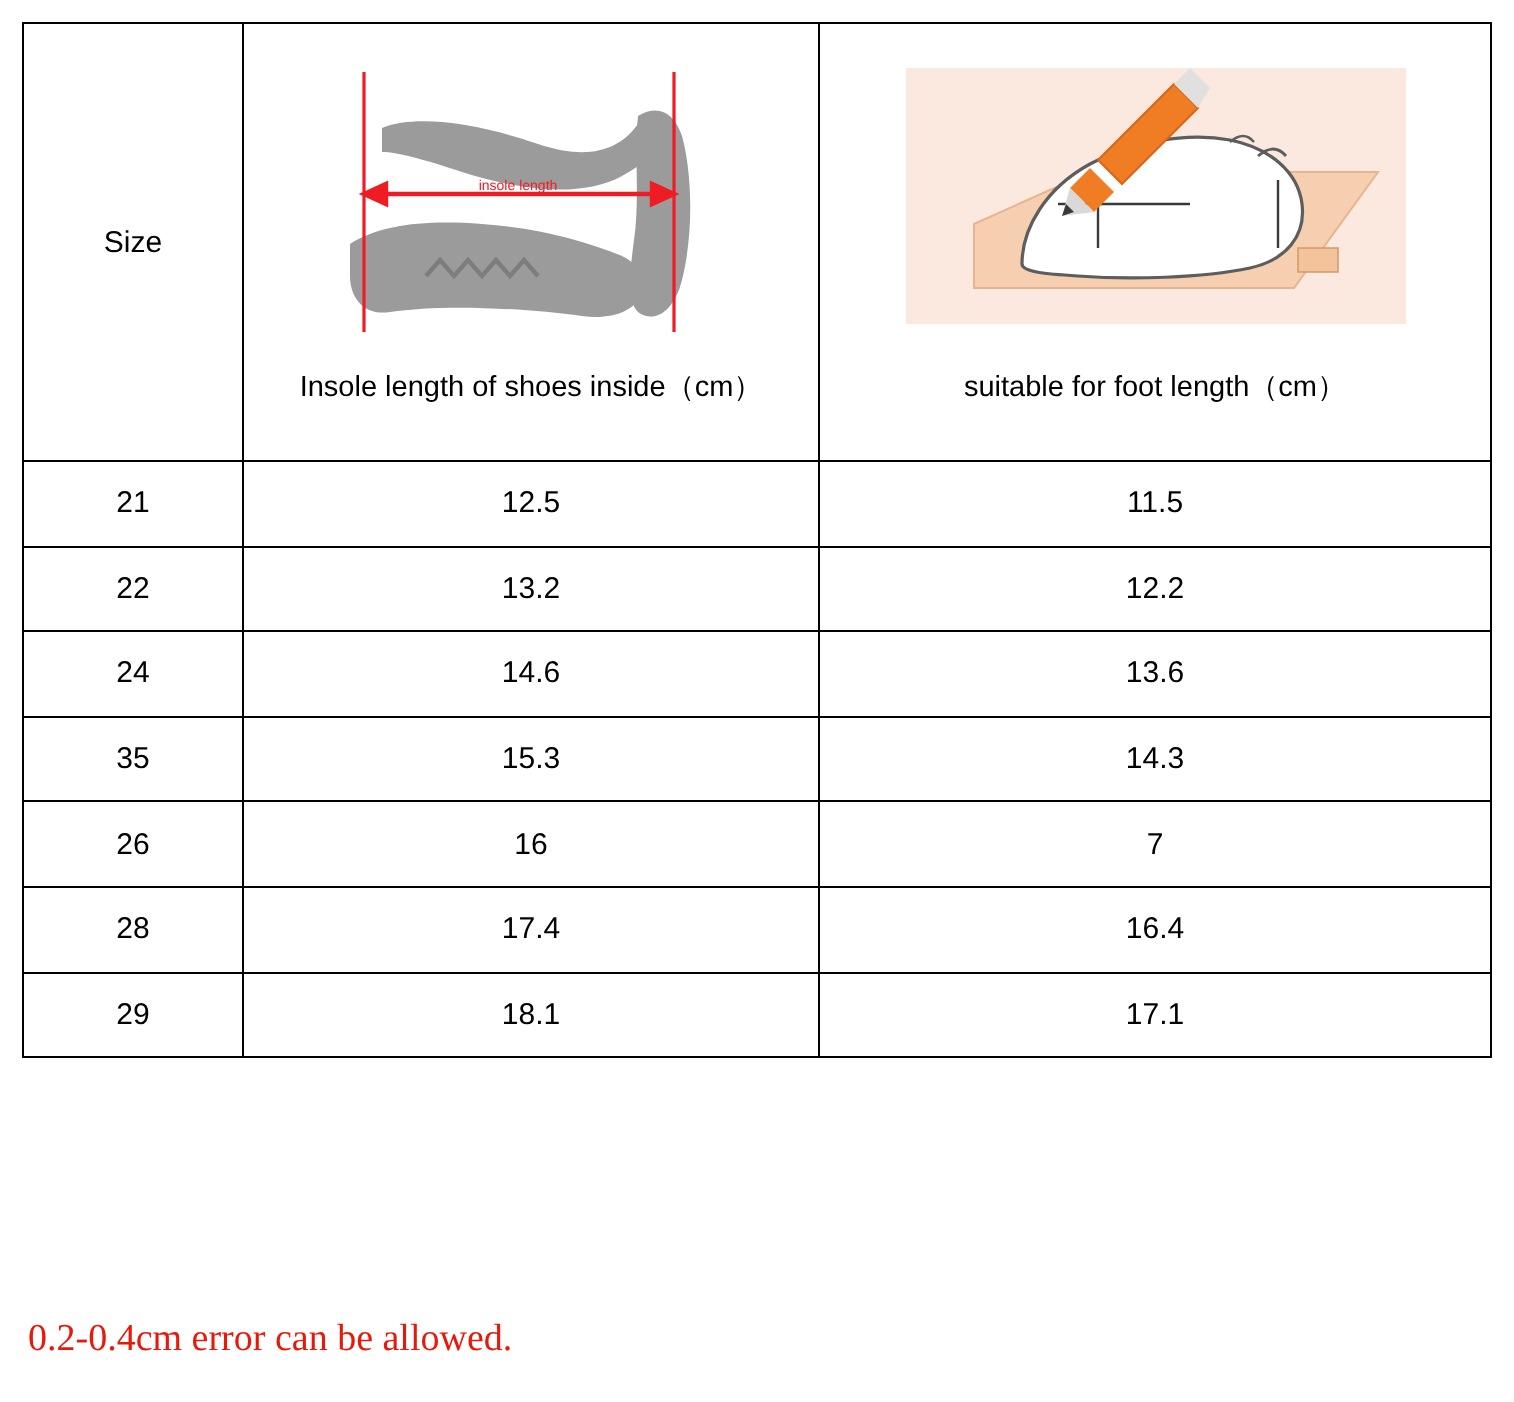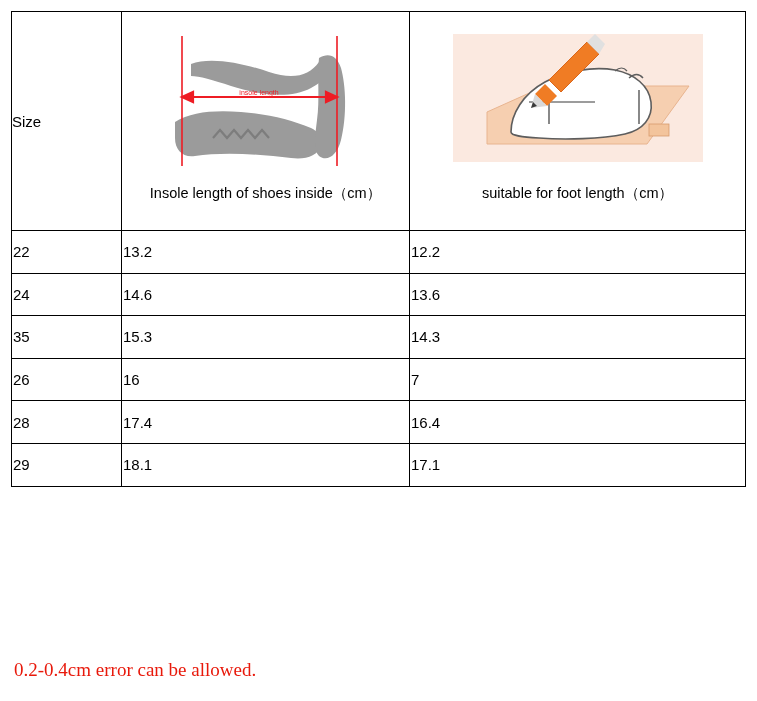--- a/index.html
+++ b/index.html
@@ -21,20 +21,21 @@
     background: #ffffff;
   }
   table.size-chart {
     border-collapse: collapse;
     table-layout: fixed;
     width: 734px;
     margin: 11px 0 0 11px;
   }
   table.size-chart td {
     border: 1px solid #000000;
+    text-align: center;
     vertical-align: middle;
     font-size: 15px;
     color: #000;
   }
   col.c-size { width: 110px; }
   col.c-insole { width: 288px; }
   col.c-foot { width: 336px; }
 
   .head-row td {
     height: 218px;
@@ -156,20 +157,25 @@
 
                 <rect x="196" y="96" width="20" height="12" fill="#f3c49c" stroke="#d79c6e" stroke-width="0.8"></rect>
               </svg>
             </div>
             <div class="head-caption">suitable for foot length（cm）</div>
           </div>
         </td>
       </tr>
 
       <tr class="data-row">
+        <td>21</td>
+        <td>12.5</td>
+        <td>11.5</td>
+      </tr>
+      <tr class="data-row">
         <td>22</td>
         <td>13.2</td>
         <td>12.2</td>
       </tr>
       <tr class="data-row">
         <td>24</td>
         <td>14.6</td>
         <td>13.6</td>
       </tr>
       <tr class="data-row">

